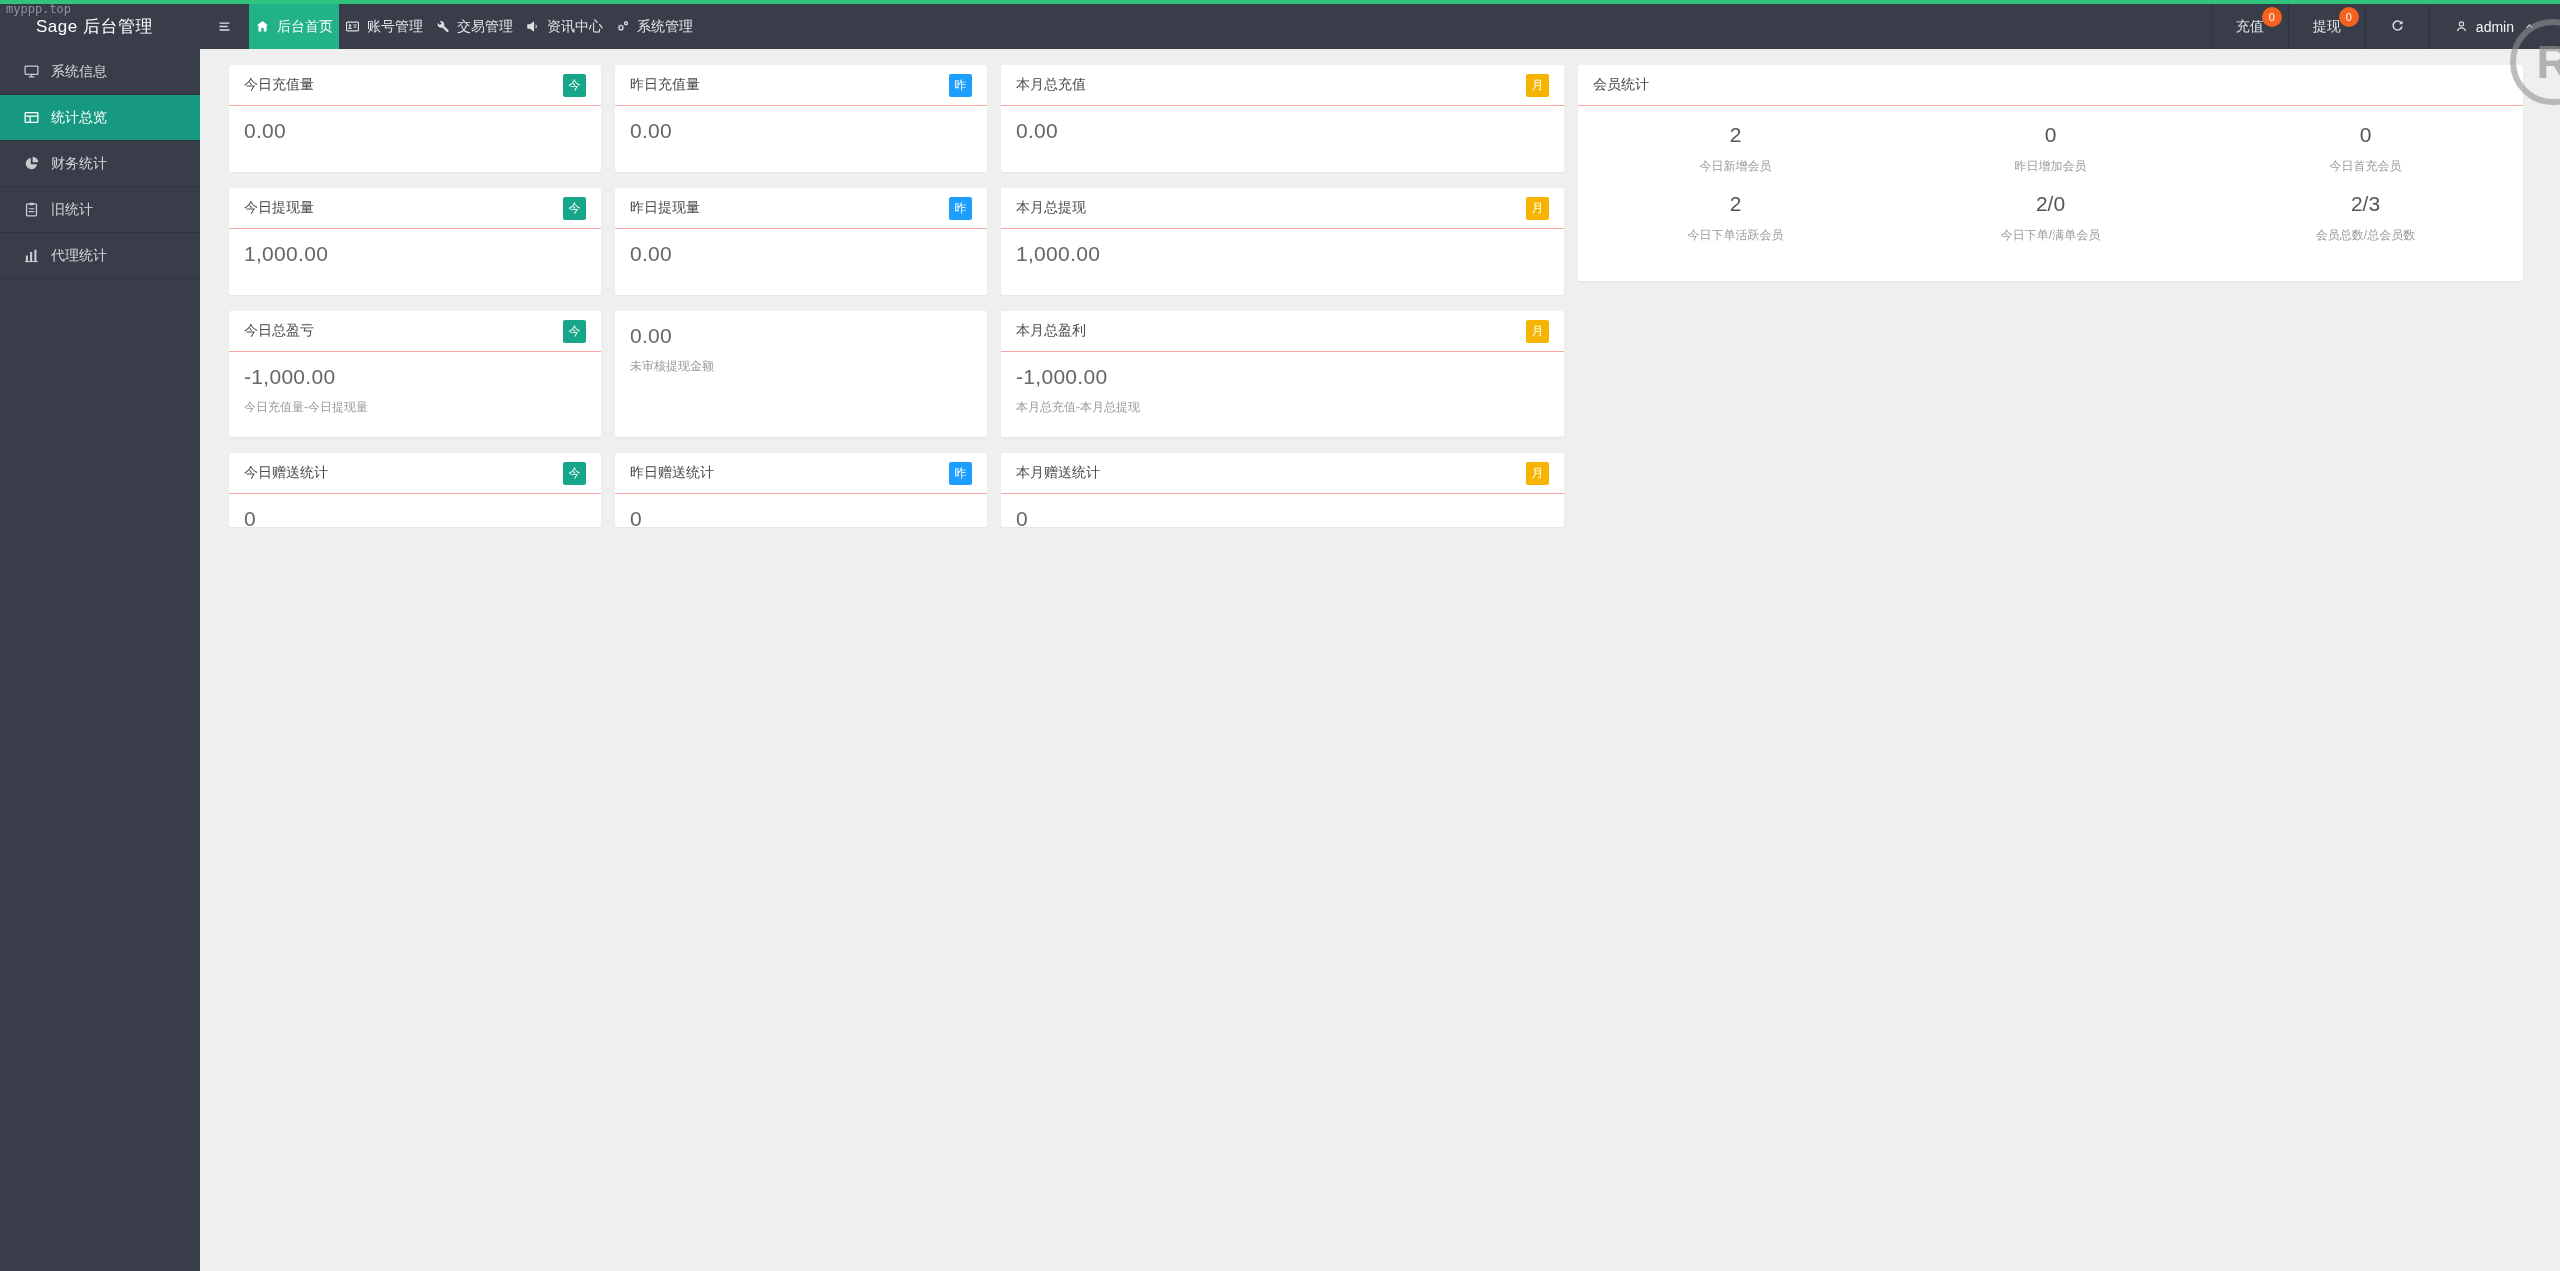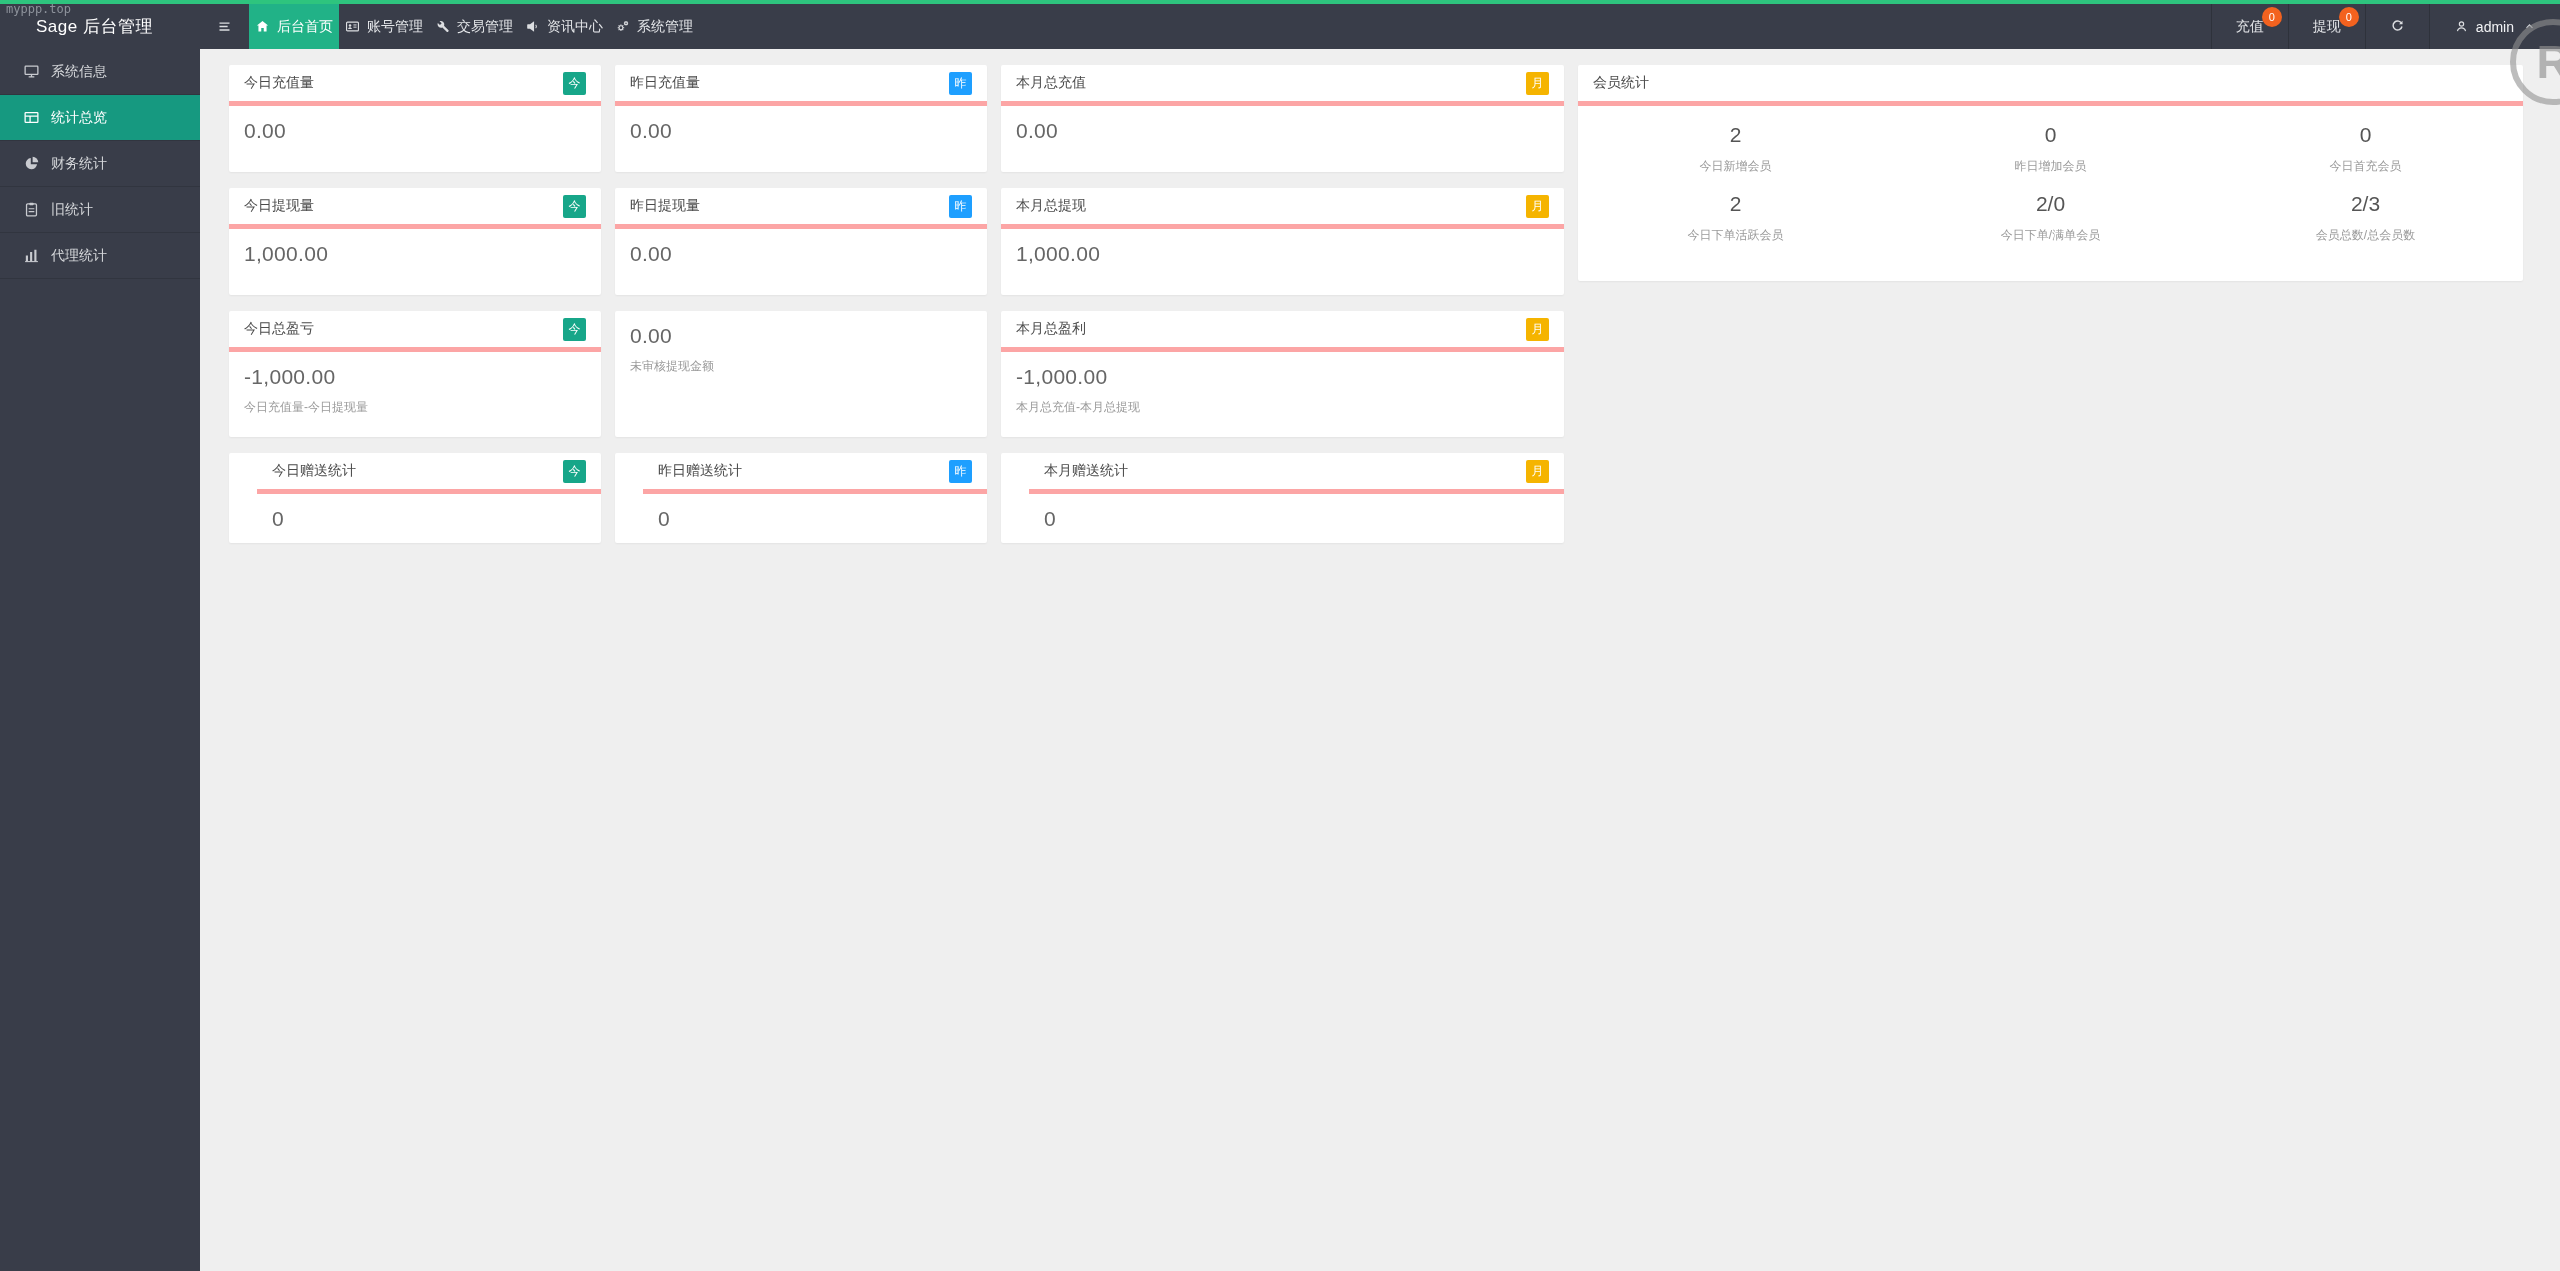--- a/index.html
+++ b/index.html
@@ -43,23 +43,23 @@
   .side-item .sicon { display: inline-flex; width: 17px; height: 17px; color: #c9cbd0; }
   .side-item.active { background: var(--side_active, #169980); color: #fff; }
   .side-item.active .sicon { color: #fff; }
   
   .content { position: absolute; top: 49px; left: 200px; width: 2360px; height: 1222px;
              background: var(--content_bg, #efefef); padding: 16px 37px 0 29px; }
   .grid { display: grid; grid-template-columns: 372px 372px 563px 1fr;
           column-gap: 14px; align-items: start; }
   .col { display: flex; flex-direction: column; gap: 16px; }
   .card, .panel { background: #fff; border-radius: 2px; box-shadow: 0 1px 2px rgba(0,0,0,.05); }
-  .card.h-a { height: 107px; } .card.h-b { height: 126px; } .card.h-c { height: 90px; padding-left: 28px; }
+  .card.h-a { height: 107px; } .card.h-b { height: 126px; } .card.h-c { height: 74px; }
   .card-hd { height: 41px; display: flex; align-items: center; justify-content: space-between;
-             padding: 0 15px; border-bottom: 5px solid #fca5a5; }
+             padding: 0 15px; border-bottom: 1px solid #fca5a5; }
   .card-title { font-size: 14px; color: #4a4a4a; }
   .badge { width: 23px; height: 23px; border-radius: 2px; color: #fff; font-size: 12px;
            display: inline-flex; align-items: center; justify-content: center; flex: 0 0 auto; }
   .badge.b-today     { background: var(--badge_today, #17a689); }
   .badge.b-yesterday { background: var(--badge_yesterday, #1e9fff); }
   .badge.b-month     { background: var(--badge_month, #f5b400); }
   .badge.b-total     { background: var(--badge_total, #f05123); }
   .card-bd { padding: 13px 15px 0 15px; }
   .card-value { font-size: 21px; color: #666; letter-spacing: .3px; }
   .card-sub { margin-top: 10px; font-size: 12px; color: #9a9a9a; }

